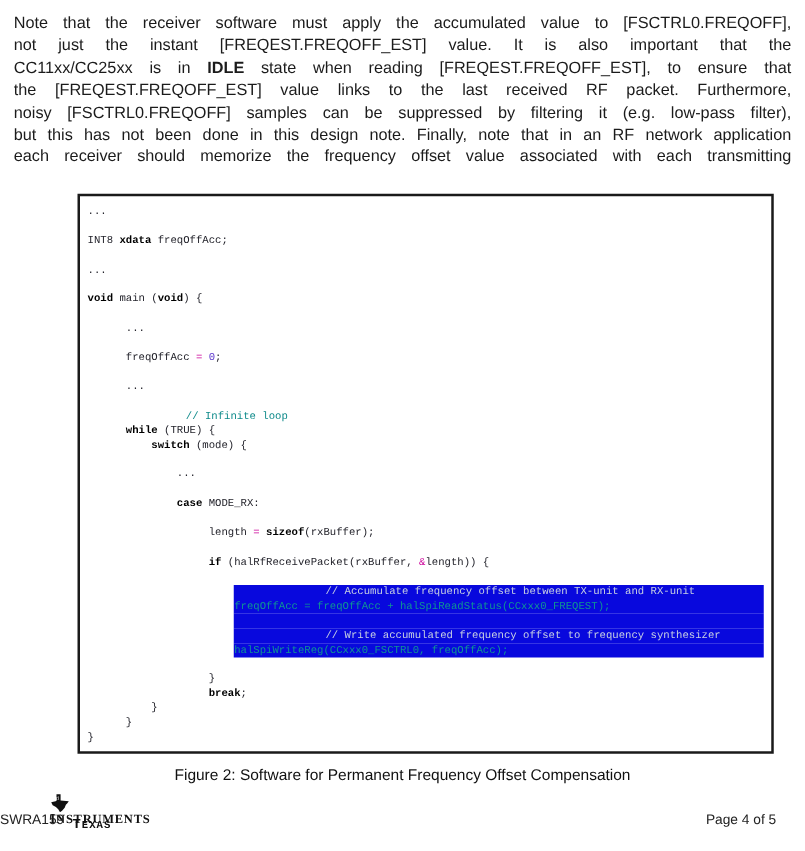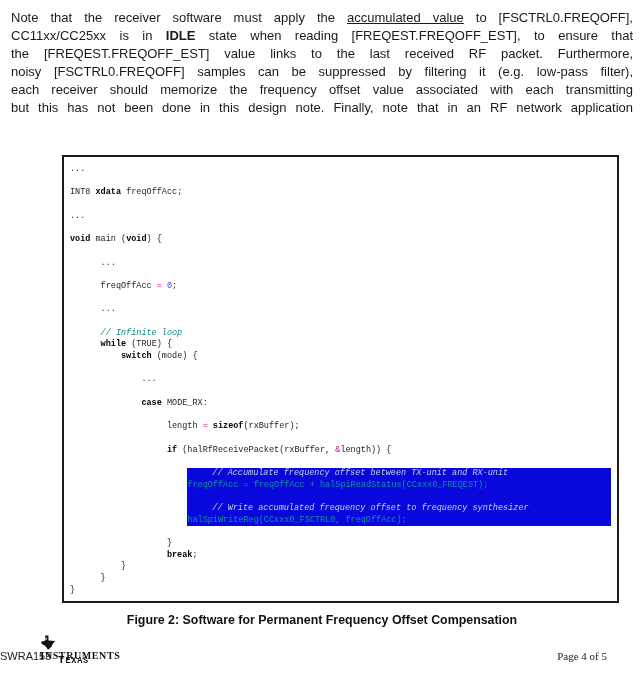--- a/index.html
+++ b/index.html
@@ -4,69 +4,70 @@
 <style>
   html,body{margin:0;padding:0;background:#fff;}
   .page{position:relative;width:644px;height:681px;background:#fff;overflow:hidden;
         font-family:"Liberation Sans",sans-serif;color:var(--text,#1b1b1b);}
 
   
   .para{position:absolute;left:11px;top:9px;width:622px;
         font-size:13px;line-height:17.9px;color:var(--text,#1b1b1b);}
   .para-line{text-align:justify;text-align-last:justify;}
   .para-line.last{text-align-last:left;}
-  .para-line .u{text-decoration:underline;}
+  .para-line .u{}
   .para-line .b{font-weight:bold;}
 
   
   .code-box{position:absolute;left:62px;top:155px;width:543px;
             border:2px solid var(--border,#1a1a1a);background:#fff;
             padding:7px 4px 5px 6px;
             font-family:"Liberation Mono","DejaVu Sans Mono",monospace;
             font-size:8.5px;line-height:11.7px;}
   .code-line{white-space:pre;height:11.7px;}
   .code-line .pl{color:var(--code-plain,#23232b);}
   .code-line .kw{color:var(--code-keyword,#000);font-weight:bold;}
-  .code-line .cm{color:var(--code-comment,#0e8a8a);font-style:italic;}
+  .code-line .cm{color:var(--code-comment,#0e8a8a);margin-left:48px;}
   .code-line .op{color:var(--code-operator,#cc0099);}
   .code-line .num{color:var(--code-number,#5a35cc);}
   .hl-span{display:inline-block;width:424px;min-height:11.7px;vertical-align:top;
            background:var(--highlight-bg,#0808dd);}
   .hl-span .pl,.hl-span .op,.hl-span .num,.hl-span .kw{color:var(--hl-code,#0f9494);font-weight:normal;}
   .hl-span .cm{color:var(--hl-comment,#c6cfe2);padding-left:25px;}
 
   
   .caption{position:absolute;left:0;top:613px;width:100%;text-align:center;
-           font-size:12.4px;font-weight:bold;color:#111;}
+           font-size:12.4px;font-weight:normal;color:#111;}
 
   
   .footer{position:absolute;left:0;top:633px;width:100%;height:40px;font-size:11px;}
   .ti-logo{position:absolute;left:40px;top:2px;width:110px;height:30px;color:#111;}
   .ti-map{position:absolute;left:0;top:0;width:16px;height:15px;}
   .ti-l1{position:absolute;left:18px;top:19px;font-family:Liberation Mono, monospace;
          font-size:8.5px;font-weight:600;letter-spacing:0.8px;}
   .ti-l1::first-letter{font-size:11px;}
   .ti-l2{position:absolute;left:0px;top:14px;font-family:"Liberation Serif",serif;
          font-size:10px;font-weight:600;letter-spacing:0.6px;}
   .ti-l2::first-letter{font-size:11px;}
   .doc-id{position:absolute;left:0;top:17px;width:100%;color:#222;}
-  .page-num{position:absolute;right:37px;top:17px;color:#222;font-family:Liberation Serif, serif;}
+  .page-num{position:absolute;right:23px;top:17px;color:#222;}
 </style>
 </head>
 <body>
 
 <div class="page" style="--text: #1b1b1b; --border: #1a1a1a; --highlight-bg: #0808dd; --code-plain: #23232b; --code-keyword: #000000; --code-comment: #0e8a8a; --code-operator: #cc0099; --code-number: #5a35cc; --hl-code: #0f9494; --hl-comment: #c6cfe2;">
 
   <div class="para" id="para">
       <div class="para-line"><span>Note that the receiver software must apply the </span><span class="u">accumulated value</span><span> to [FSCTRL0.FREQOFF],</span></div>
+      <div class="para-line"><span>not just the instant [FREQEST.FREQOFF_EST] value. It is also important that the</span></div>
       <div class="para-line"><span>CC11xx/CC25xx is in </span><span class="b">IDLE</span><span> state when reading [FREQEST.FREQOFF_EST], to ensure that</span></div>
       <div class="para-line"><span>the [FREQEST.FREQOFF_EST] value links to the last received RF packet. Furthermore,</span></div>
       <div class="para-line"><span>noisy [FSCTRL0.FREQOFF] samples can be suppressed by filtering it (e.g. low-pass filter),</span></div>
+      <div class="para-line"><span>but this has not been done in this design note. Finally, note that in an RF network application</span></div>
       <div class="para-line"><span>each receiver should memorize the frequency offset value associated with each transmitting</span></div>
-      <div class="para-line"><span>but this has not been done in this design note. Finally, note that in an RF network application</span></div>
     </div>
 
   <div class="code-box" id="codebox">
       <div class="code-line"><span class="pl">...</span></div>
       <div class="code-line"></div>
       <div class="code-line"><span class="pl">INT8 </span><span class="kw">xdata</span><span class="pl"> freqOffAcc;</span></div>
       <div class="code-line"></div>
       <div class="code-line"><span class="pl">...</span></div>
       <div class="code-line"></div>
       <div class="code-line"><span class="kw">void</span><span class="pl"> main (</span><span class="kw">void</span><span class="pl">) {</span></div>

